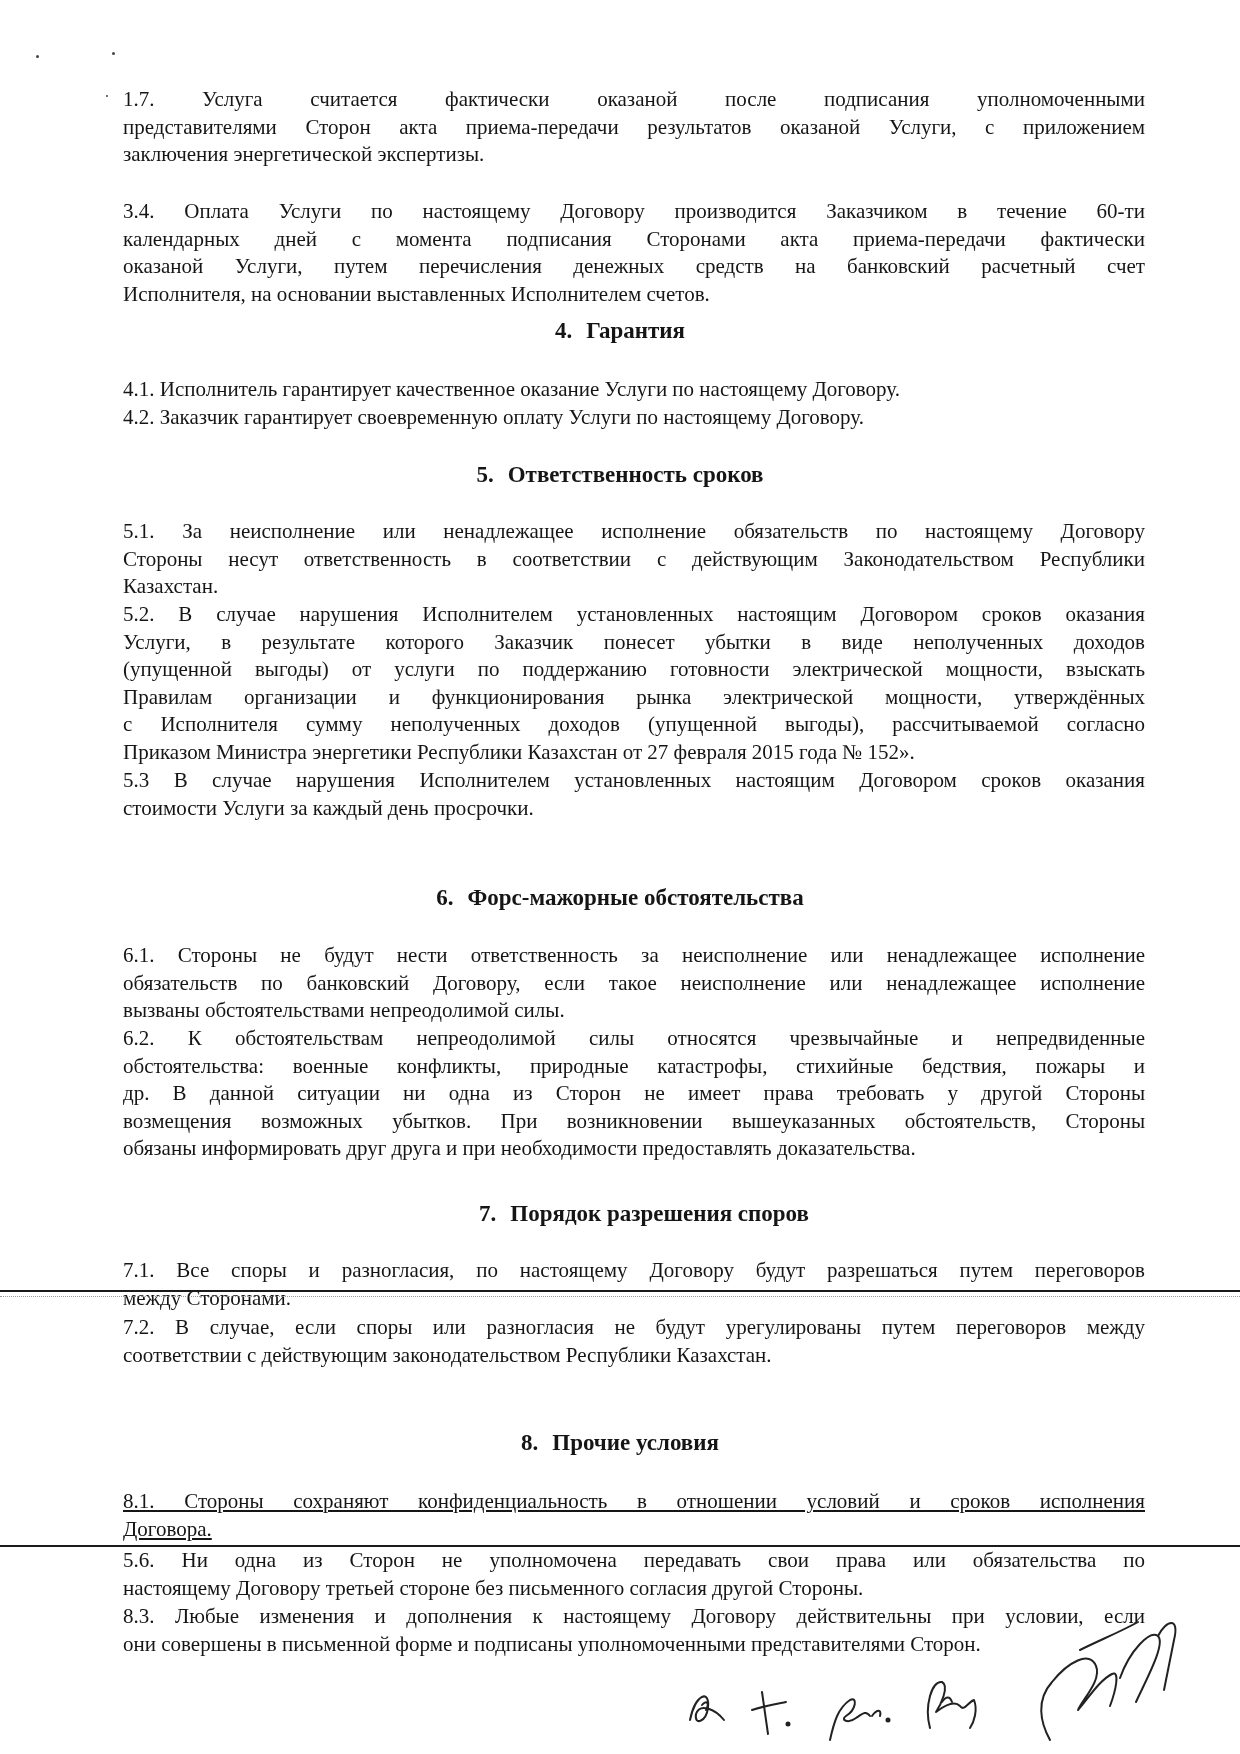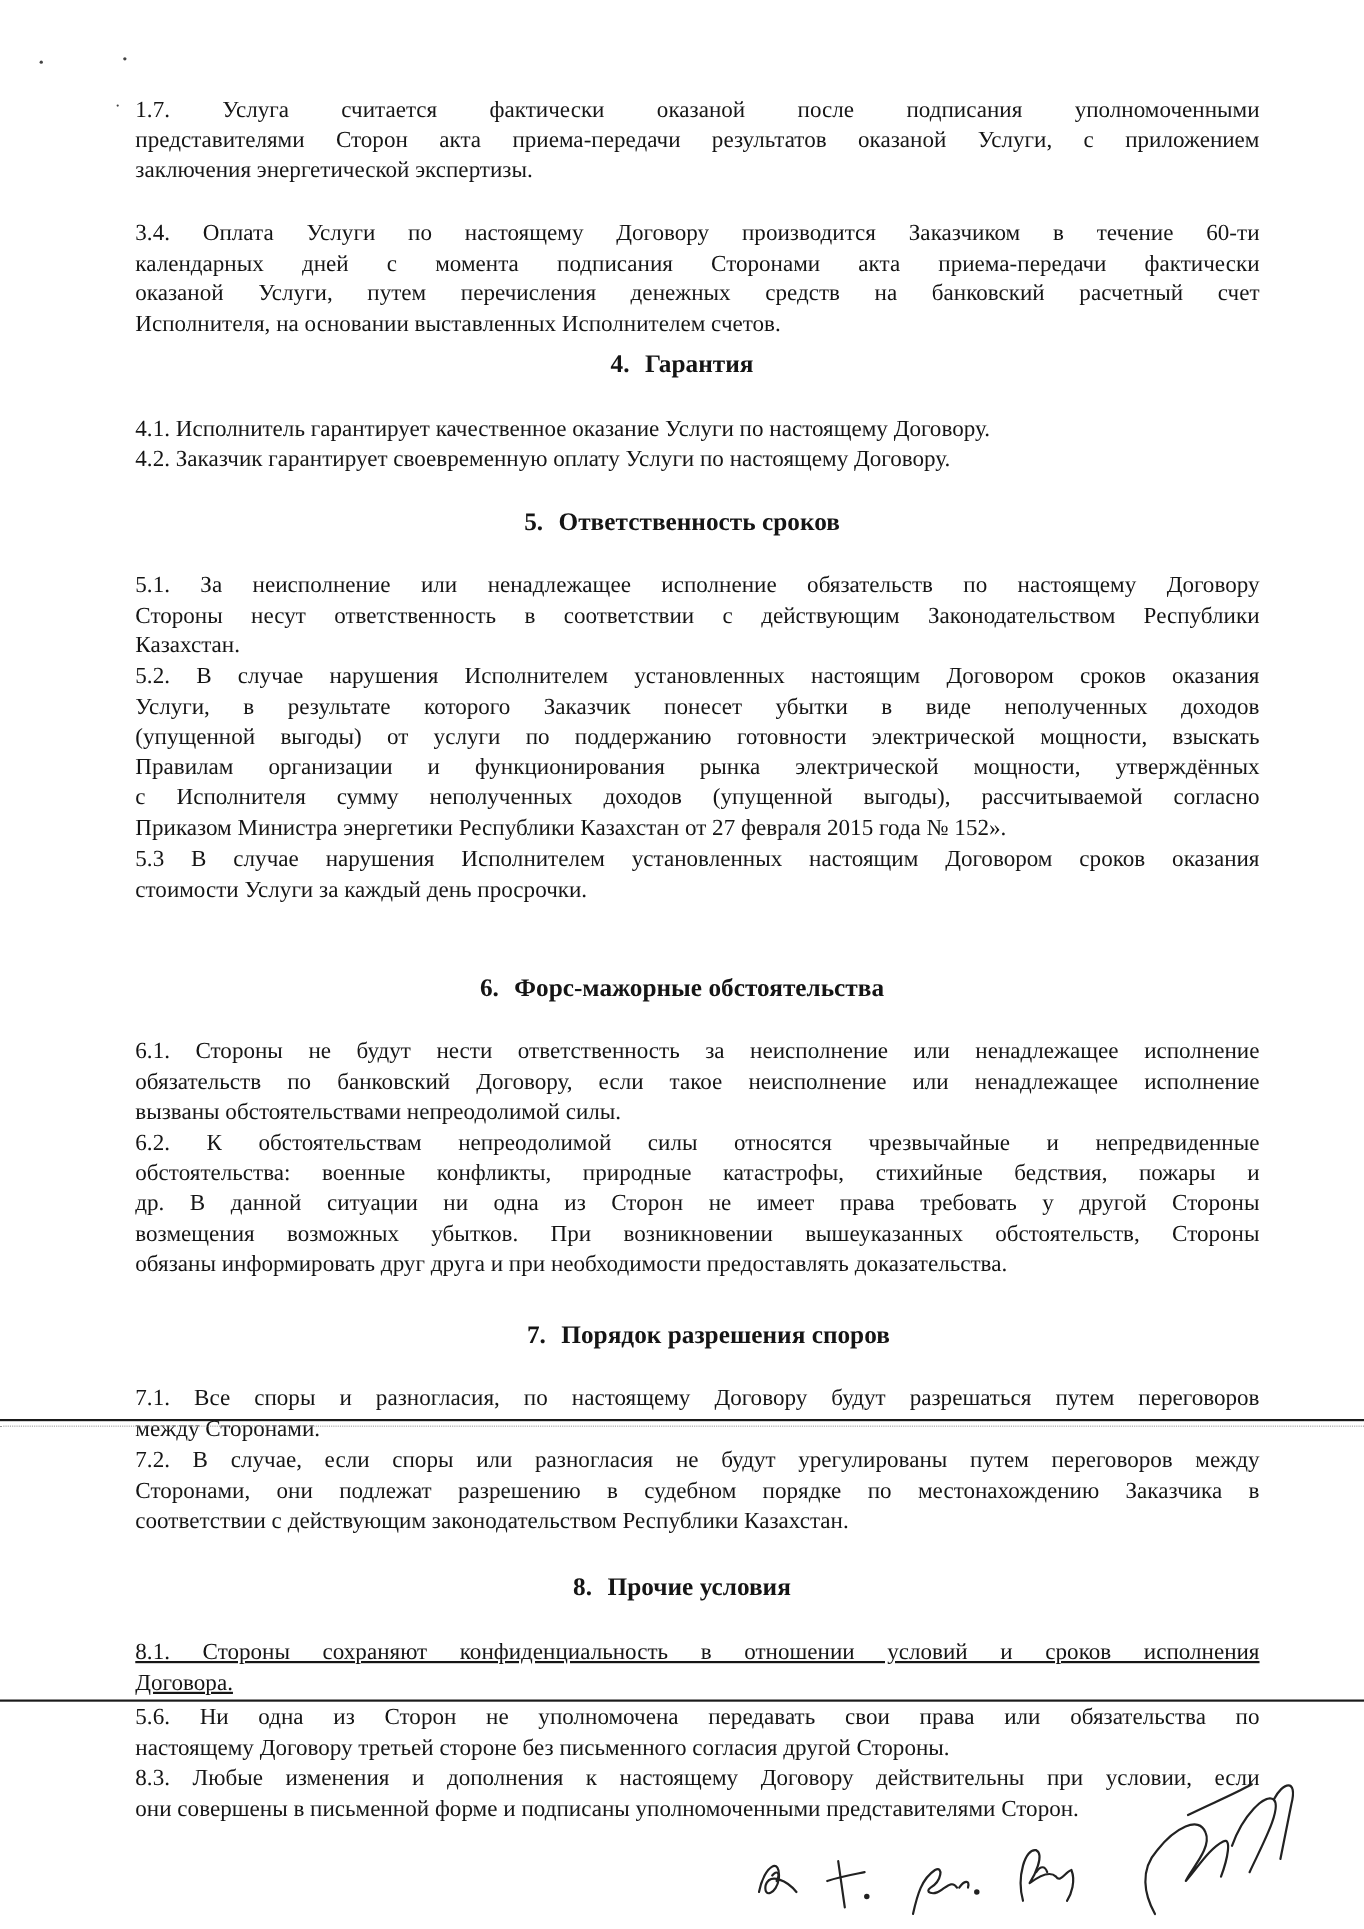--- a/index.html
+++ b/index.html
@@ -91,21 +91,20 @@
     <span class="num">7.</span><span>Порядок разрешения споров</span>
   </div>
   <div class="block para" style="top:1257px;">
     <span class="line">7.1. Все споры и разногласия, по настоящему Договору будут разрешаться путем переговоров</span>
     <span class="line last">между Сторонами.</span>
   </div>
   <div class="rule" style="left:0;top:1290px;width:1240px;"></div>
   <div class="dots" style="left:0;top:1296px;width:1240px;"></div>
   <div class="block para" style="top:1314px;">
     <span class="line">7.2. В случае, если споры или разногласия не будут урегулированы путем переговоров между</span>
-    <span class="line">Сторонами, они подлежат разрешению в судебном порядке по местонахождению Заказчика в</span>
     <span class="line last">соответствии с действующим законодательством Республики Казахстан.</span>
   </div>
 
   <div class="heading" style="top:1430px;">
     <span class="num">8.</span><span>Прочие условия</span>
   </div>
   <div class="block para" style="top:1488px;text-decoration:underline;">
     <span class="line">8.1. Стороны сохраняют конфиденциальность в отношении условий и сроков исполнения</span>
     <span class="line last">Договора.</span>
   </div>

